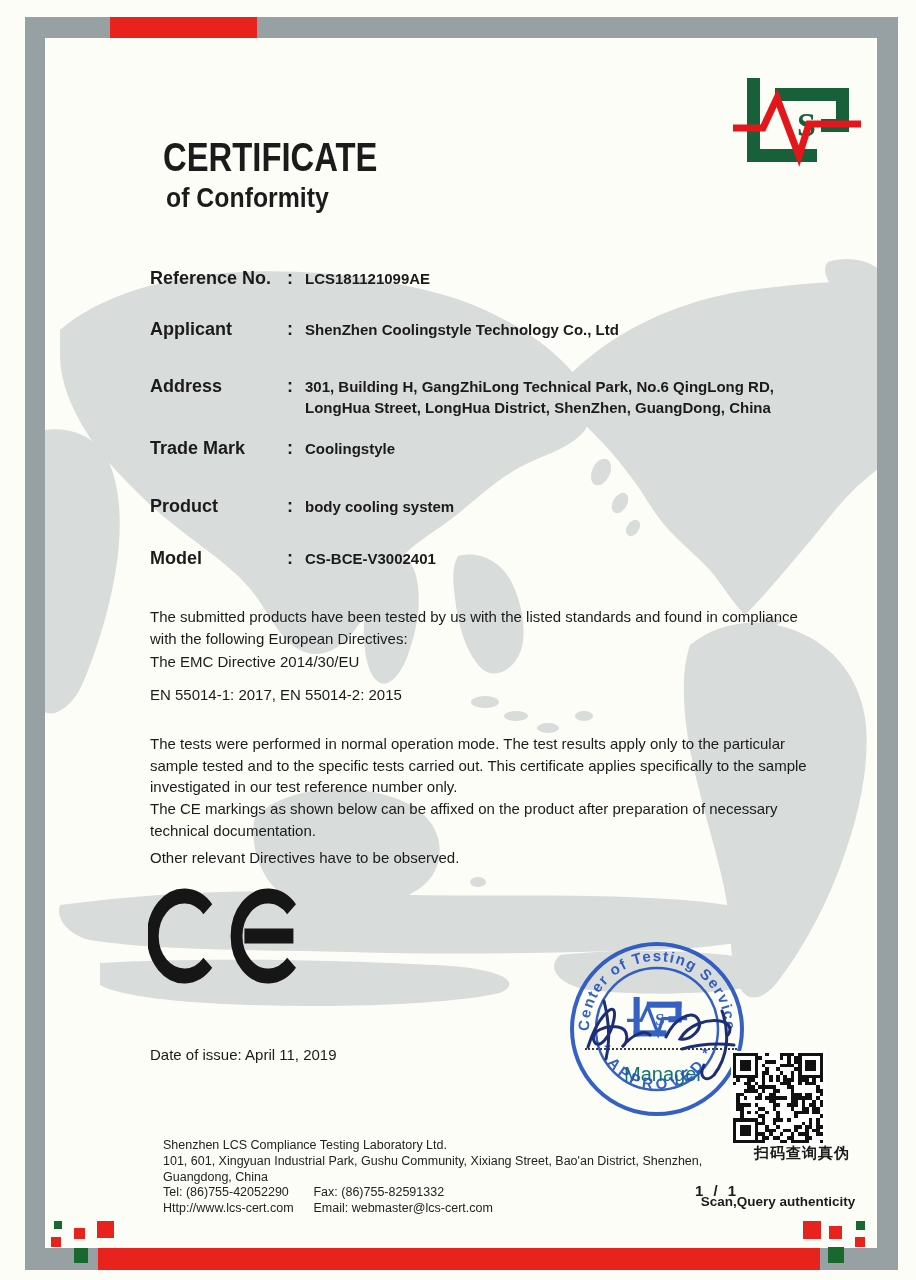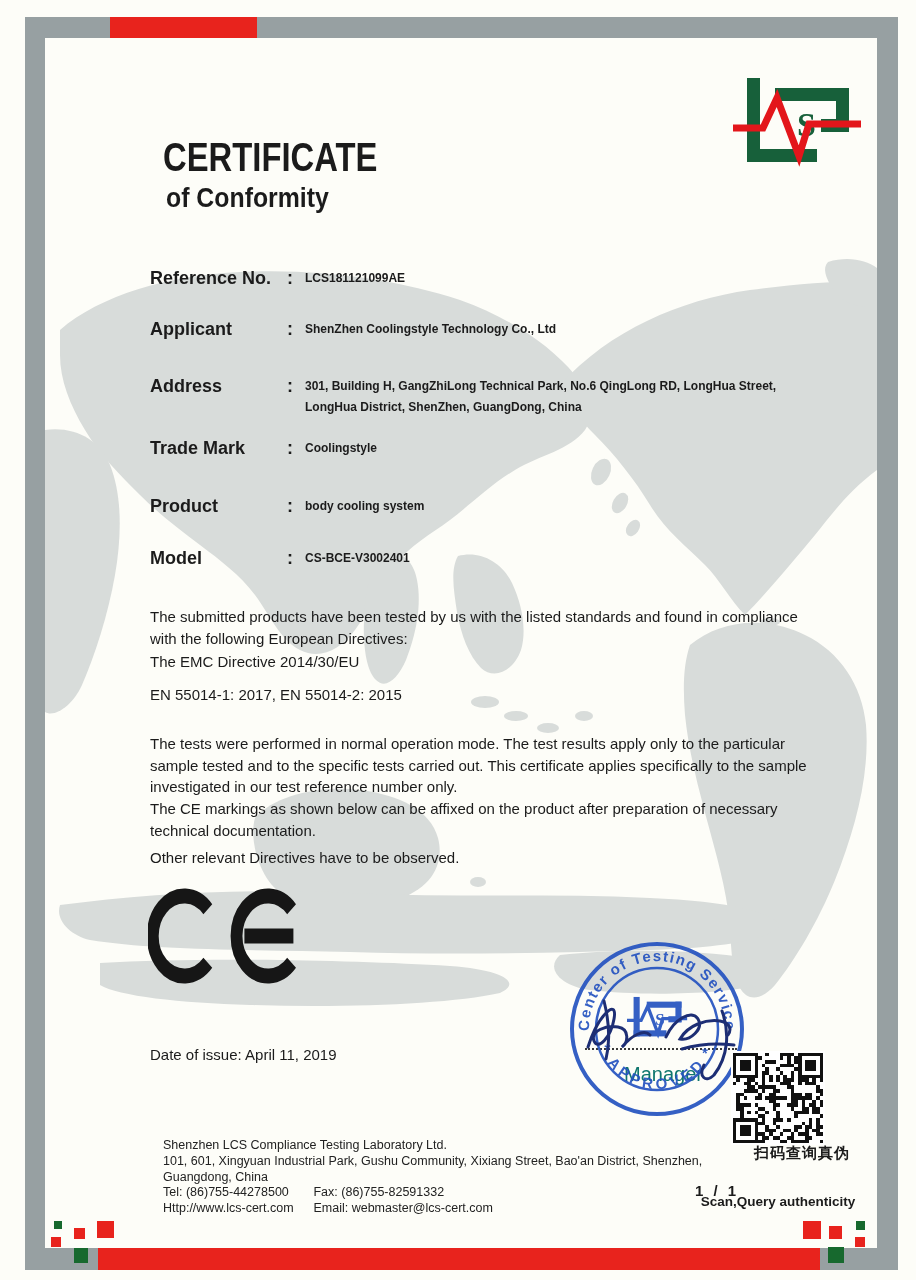--- a/index.html
+++ b/index.html
@@ -8,21 +8,21 @@
   .abs{position:absolute;}
   
   .bar{position:absolute;background:#97a0a2;}
   .red{background:#e8231d;}
   .grn{background:#17692e;}
   .sq{position:absolute;}
   
   .title{font-size:41px;font-weight:bold;letter-spacing:0px;transform:scaleX(.80);transform-origin:left top;white-space:nowrap;}
   .subtitle{font-size:27px;font-weight:bold;transform:scaleX(.92);transform-origin:left top;white-space:nowrap;}
   .lbl{font-size:18px;font-weight:bold;}
-  .val{font-size:12px;font-weight:bold;line-height:21px;}
+  .val{font-size:15px;font-weight:bold;line-height:21px;}
   .para{font-size:15px;line-height:21.5px;width:672px;}
   .bold15{font-size:15px;font-weight:normal;}
   .footer{font-size:12.5px;line-height:15.8px;color:#222;}
   .footer .c1{display:inline-block;width:147px;}
   .pageno{font-size:15px;font-weight:bold;letter-spacing:3px;}
   .qrcapcn{font-size:15px;font-weight:bold;letter-spacing:1px;}
   .qrcapen{font-size:13.5px;font-weight:bold;}
   .manager{font-size:20px;color:#0f766e;text-align:center;}
   .dotline{position:absolute;border-bottom:2.5px dotted #3a3a3a;}
   .fieldrow{position:absolute;left:150px;}
@@ -521,21 +521,21 @@
       </svg>
     </div>
   <div class="abs qrcapcn" style="left:802px;top:1144px;transform:translateX(-50%);z-index:6;white-space:nowrap;">扫码查询真伪</div>
   <div class="abs qrcapen" style="left:778px;top:1161px;transform:translateX(-50%);z-index:6;white-space:nowrap;margin-top:33px;">Scan,Query authenticity</div>
 
   <div class="abs footer" style="left:163px;top:1138px;z-index:2;">
     <div>Shenzhen LCS Compliance Testing Laboratory Ltd.</div>
     <div>101, 601, Xingyuan Industrial Park, Gushu Community, Xixiang Street, Bao'an District, Shenzhen,</div>
     <div>Guangdong, China</div>
     <div>
-      <span class="c1">Tel: (86)755-44278500</span>
+      <span class="c1">Tel: (86)755-42052290</span>
       <span>Fax: (86)755-82591332</span>
     </div>
     <div>
       <span class="c1">Http://www.lcs-cert.com</span>
       <span>Email: webmaster@lcs-cert.com</span>
     </div>
   </div>
 
   <div class="abs pageno" style="left:695px;top:1182px;z-index:2;">1 / 1</div>
 

